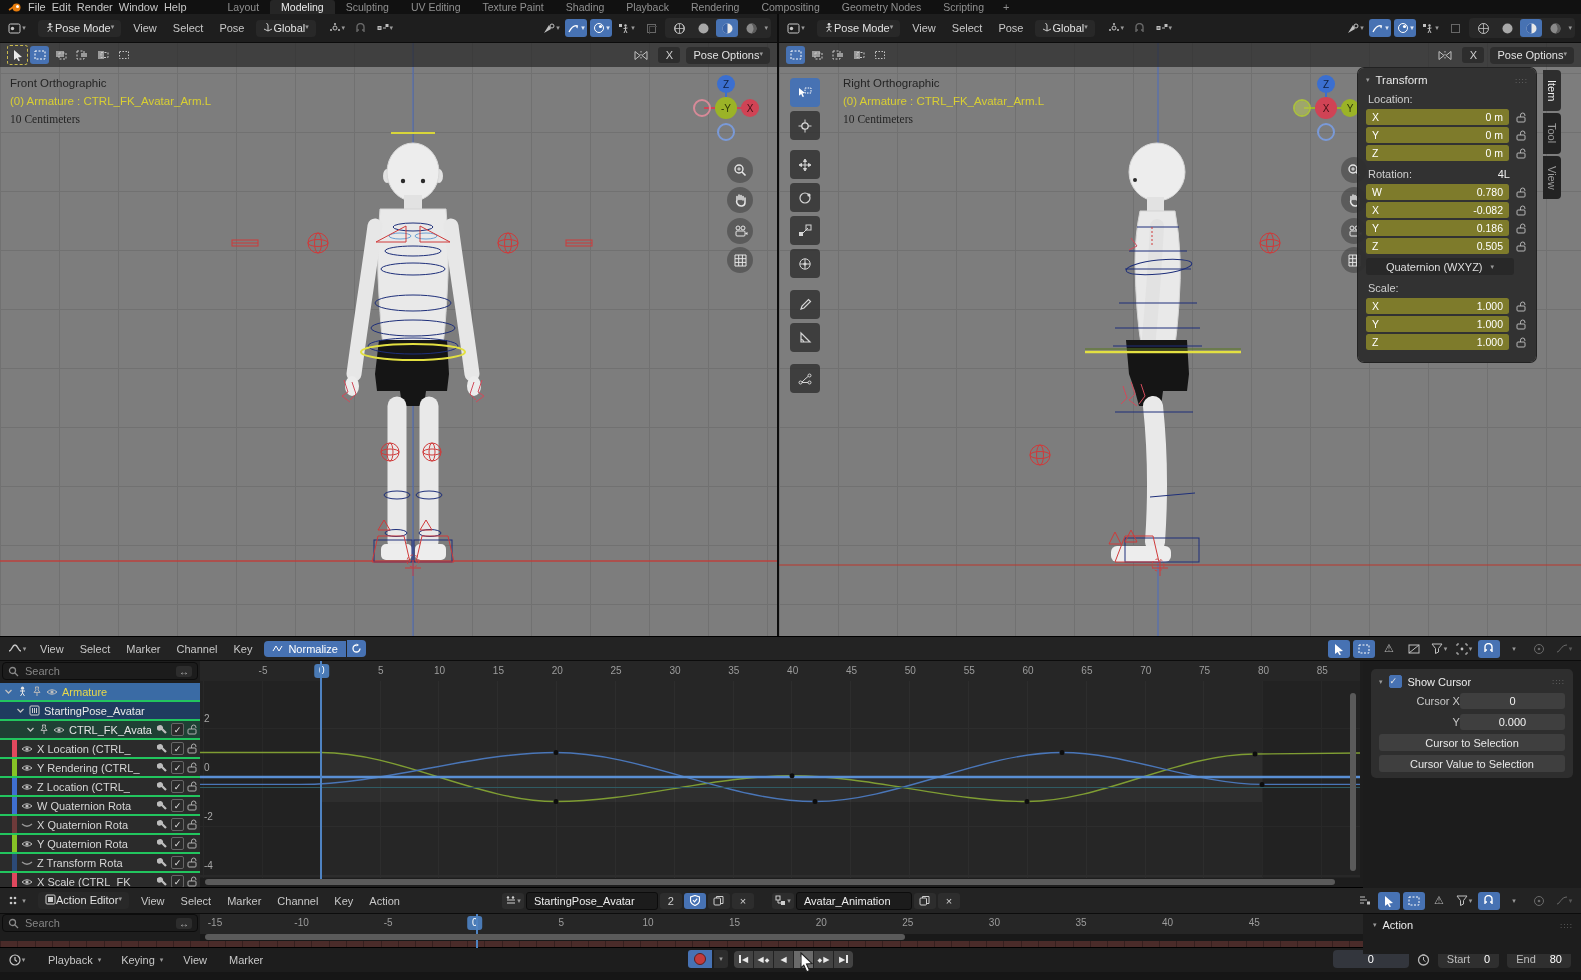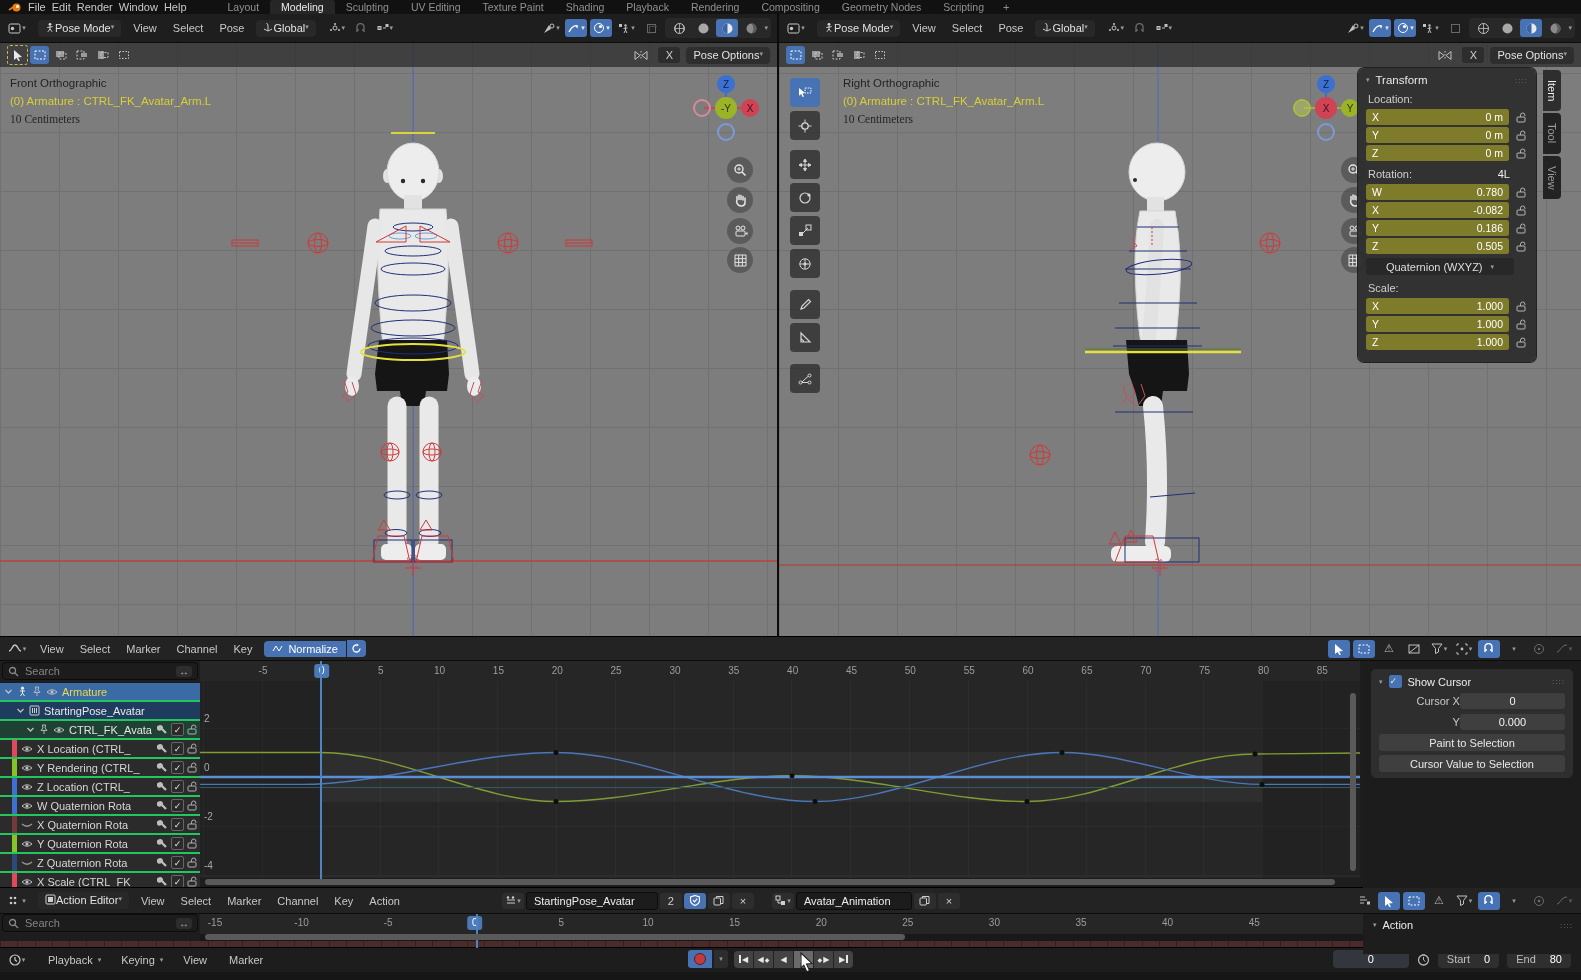--- a/index.html
+++ b/index.html
@@ -1345,21 +1345,21 @@
     </span>
   </div>
         <div class="ch-row">
     <span class="sw" style="background: rgb(44, 74, 120);"></span>
 
     <span class="ci">
       <svg width="12" height="10" viewBox="0 0 12 10">
               <path d="M1,4 Q6,8.5 11,4" fill="none" stroke="#9a9a9a" stroke-width="1.2"></path>
             </svg>
           </span>
-    <span class="ch-label">Z Quaternion Rota</span>
+    <span class="ch-label">Z Transform Rota</span>
     <span class="ch-right">
       <span class="ci">
         <svg width="11" height="11" viewBox="0 0 11 11">
                 <path d="M2.2,1.2 A2.8,2.8 0 1 0 4.4,6 L8.2,9.8 L9.8,8.2 L6,4.4 A2.8,2.8 0 0 0 2.2,1.2 Z" fill="#bdbdbd"></path>
               </svg>
             </span>
       <span class="ci chk">✓</span>
       <span class="ci">
         <svg width="10" height="11" viewBox="0 0 10 11">
                 <rect x="1" y="5" width="8" height="5" rx="1" fill="none" stroke="#b0b0b0"></rect>
@@ -1434,21 +1434,21 @@
           <span class="np-dots">::::</span>
         </div>
         <div class="p-row">
             <span class="p-lab">Cursor X</span>
             <span class="p-field">0</span>
           </div>
         <div class="p-row">
             <span class="p-lab">Y</span>
             <span class="p-field">0.000</span>
           </div>
-        <div class="p-btn">Paint to Selection</div>
+        <div class="p-btn">Cursor to Selection</div>
         <div class="p-btn">Cursor Value to Selection</div>
       </div>
     </div>
   </div>
 
   <div id="dope" class="abs">
     <div class="ed-hdr abs" style="height:25px;">
       <span class="ib">
         <svg width="13" height="11" viewBox="0 0 13 11">
             <circle cx="3" cy="3" r="1.3" fill="#c8c8c8"></circle>

